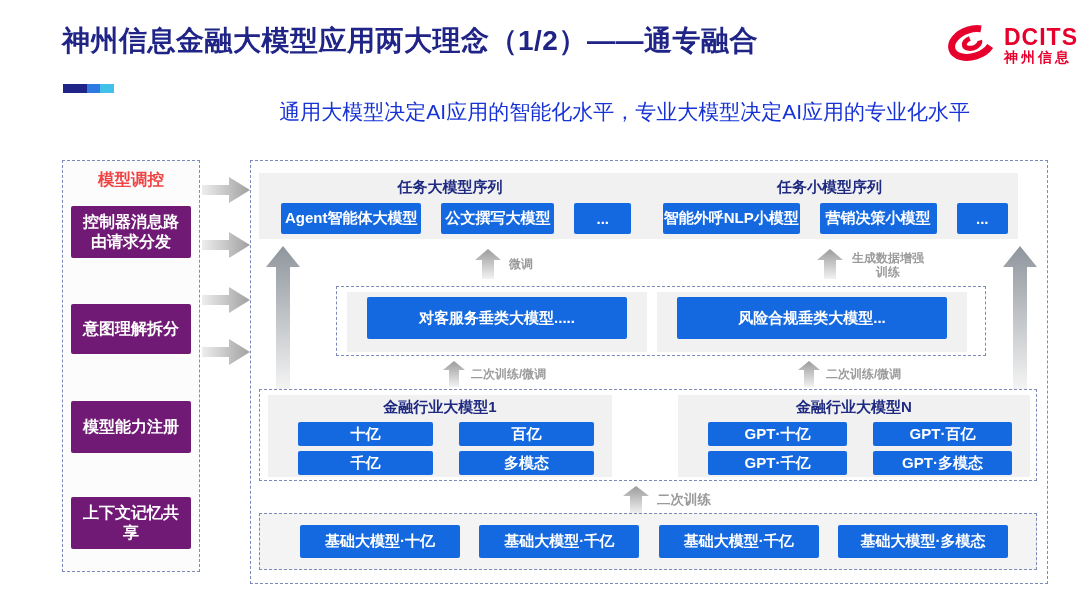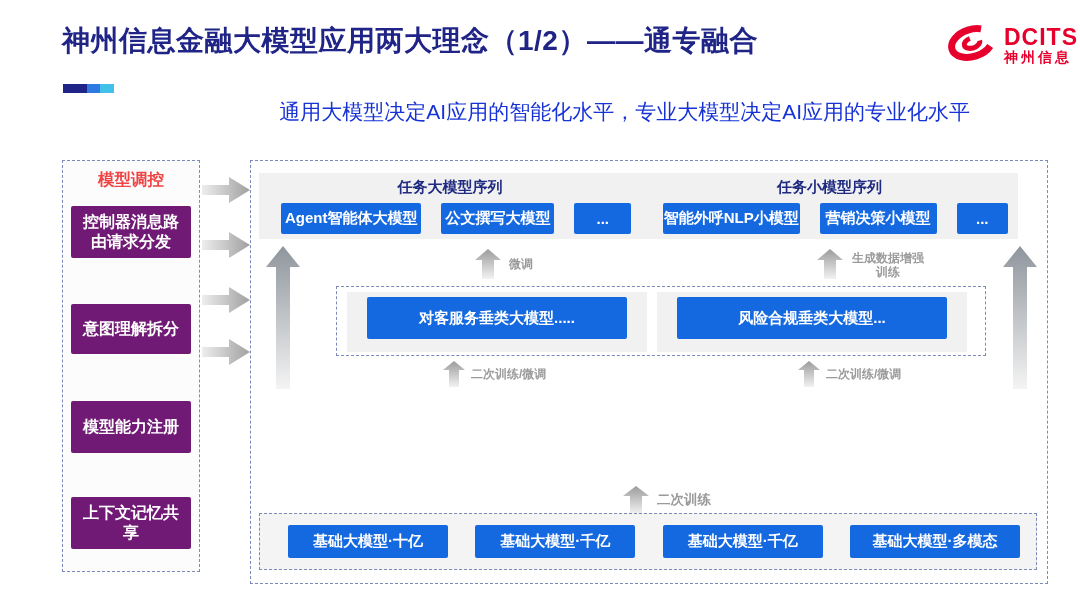--- a/index.html
+++ b/index.html
@@ -63,21 +63,21 @@
   .industry-group{position:absolute;left:8px;top:228px;width:778px;height:92px;
                   border:1px dashed #7c89ba;background:#fff;box-sizing:border-box;}
   .industry-panel{position:absolute;top:5px;height:82px;}
   .ip1{left:8px;width:344px;} .ip2{left:418px;width:352px;}
   .industry-panel .panel-title{margin-top:3px;}
   .chip-grid{display:grid;grid-template-columns:1fr 1fr;gap:5px 14px;margin:5px 18px 0;}
   .chip-grid .blue-btn{height:24px;}
 
   .base-group{position:absolute;left:8px;top:352px;width:778px;height:57px;
               border:1px dashed #7c89ba;background:#f4f4f5;box-sizing:border-box;
-              display:flex;align-items:center;justify-content:space-between;padding:0 16px;}
+              display:flex;align-items:center;justify-content:space-between;padding:0 28px;}
   .base-group .blue-btn{height:33px;width:160px;}
   .base-group .blue-btn:last-child{width:170px;}
 </style>
 </head>
 <body>
 
 <div class="slide">
 
   <svg width="0" height="0" style="position:absolute" aria-hidden="true">
     <defs>
@@ -201,20 +201,40 @@
 
     <span class="tall-arrow ta-left">
       <svg width="34" height="143">
           <polygon points="17,0 34,21 24,21 24,143 10,143 10,21 0,21" fill="url(#gradT)"></polygon>
         </svg></span>
     <span class="tall-arrow ta-right">
       <svg width="34" height="143">
           <polygon points="17,0 34,21 24,21 24,143 10,143 10,21 0,21" fill="url(#gradT)"></polygon>
         </svg></span>
 
+    <div class="industry-group">
+      <div class="panel industry-panel ip1">
+        <div class="panel-title">金融行业大模型1</div>
+        <div class="chip-grid">
+          <div class="blue-btn">十亿</div>
+          <div class="blue-btn">百亿</div>
+          <div class="blue-btn">千亿</div>
+          <div class="blue-btn">多模态</div>
+        </div>
+      </div>
+      <div class="panel industry-panel ip2">
+        <div class="panel-title">金融行业大模型N</div>
+        <div class="chip-grid">
+          <div class="blue-btn">GPT·十亿</div>
+          <div class="blue-btn">GPT·百亿</div>
+          <div class="blue-btn">GPT·千亿</div>
+          <div class="blue-btn">GPT·多模态</div>
+        </div>
+      </div>
+    </div>
 
     <span class="up-sm" style="left:372px;top:325px;">
       <svg width="26" height="28">
           <polygon points="13,0 26,10 19,10 19,28 7,28 7,10 0,10" fill="url(#gradU)"></polygon>
         </svg></span>
     <div class="gray-label" style="left:406px;top:331px;font-size:13.5px;">二次训练</div>
 
     <div class="base-group">
       <div class="blue-btn">基础大模型·十亿</div>
       <div class="blue-btn">基础大模型·千亿</div>

